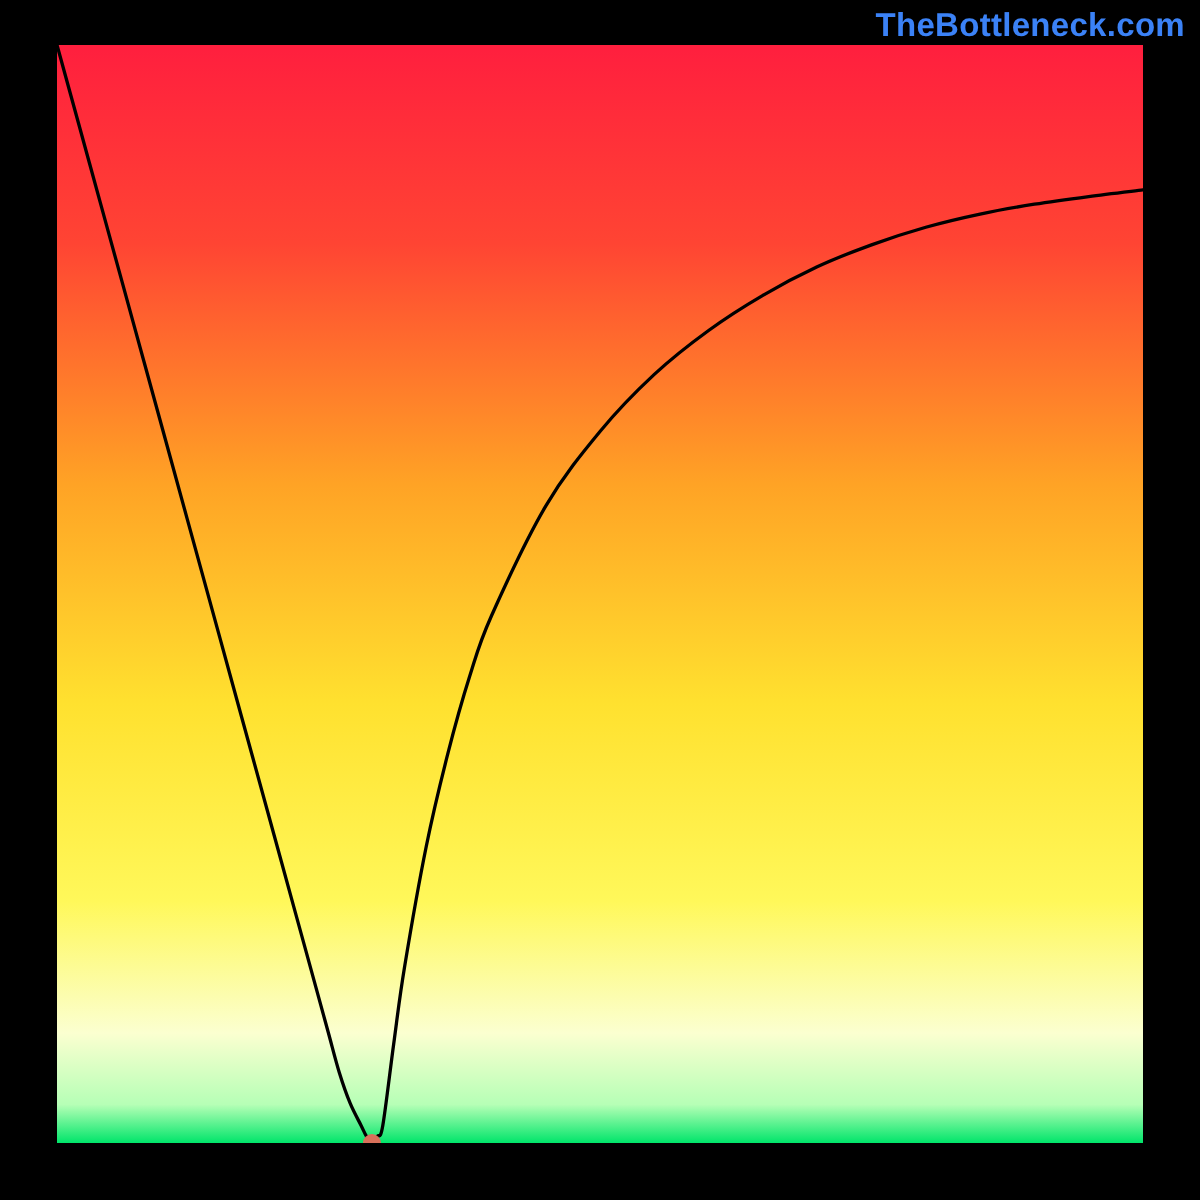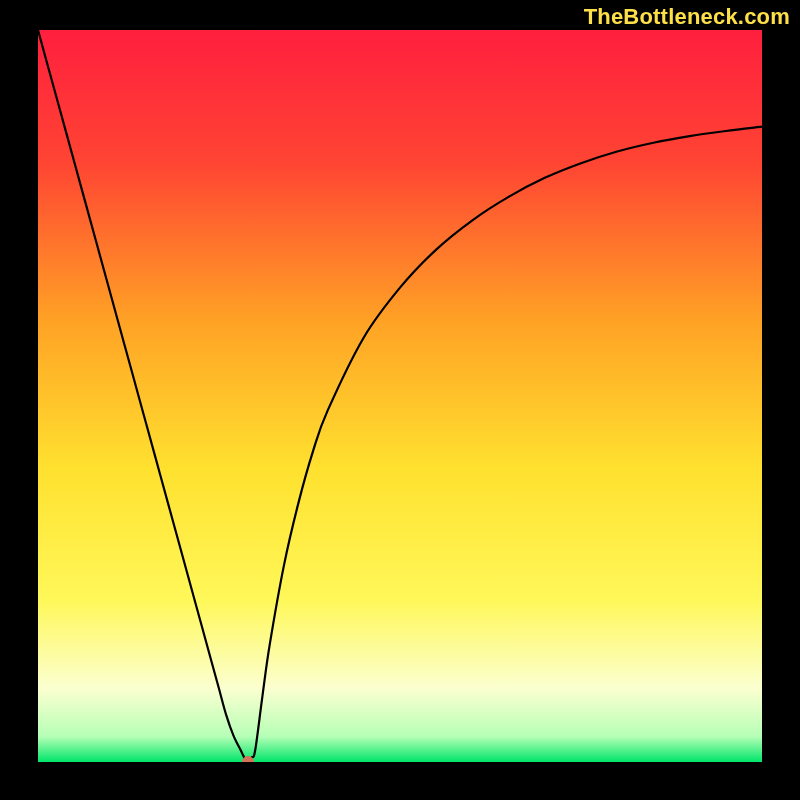--- a/index.html
+++ b/index.html
@@ -14,21 +14,21 @@
   .frame {
     position: relative;
     width: 800px;
     height: 800px;
     background: #000;
   }
   .watermark {
     position: absolute;
     top: 4px;
     right: 10px;
-    color: #fde047;
+    color: #3b82f6;
     font-size: 22px;
     font-weight: 600;
     letter-spacing: 0.2px;
     z-index: 50;
   }
   .plot-area {
     position: absolute;
     left: 38px;
     top: 30px;
     width: 724px;

